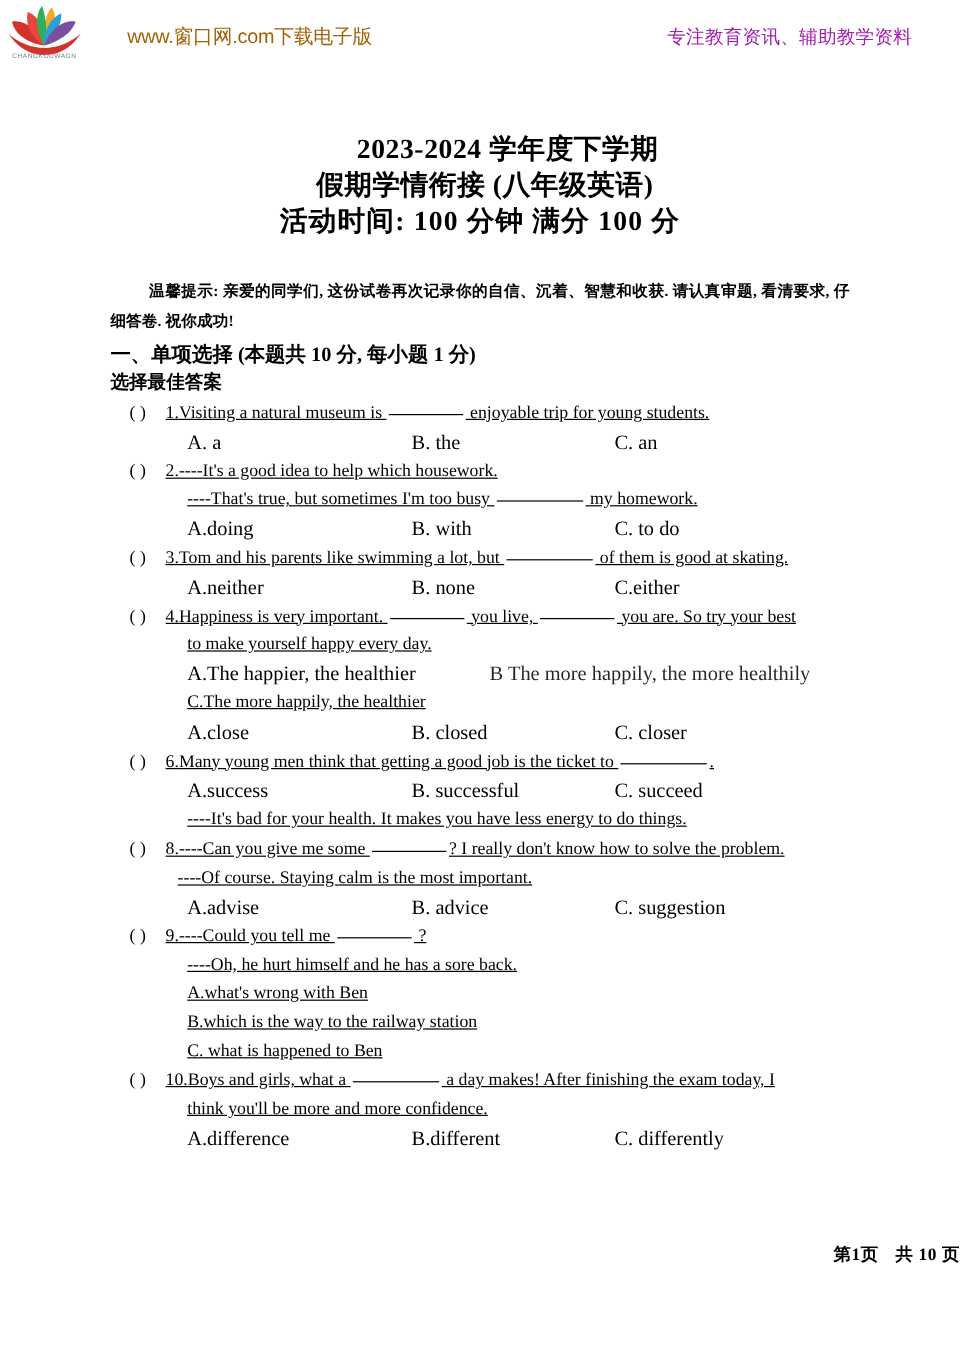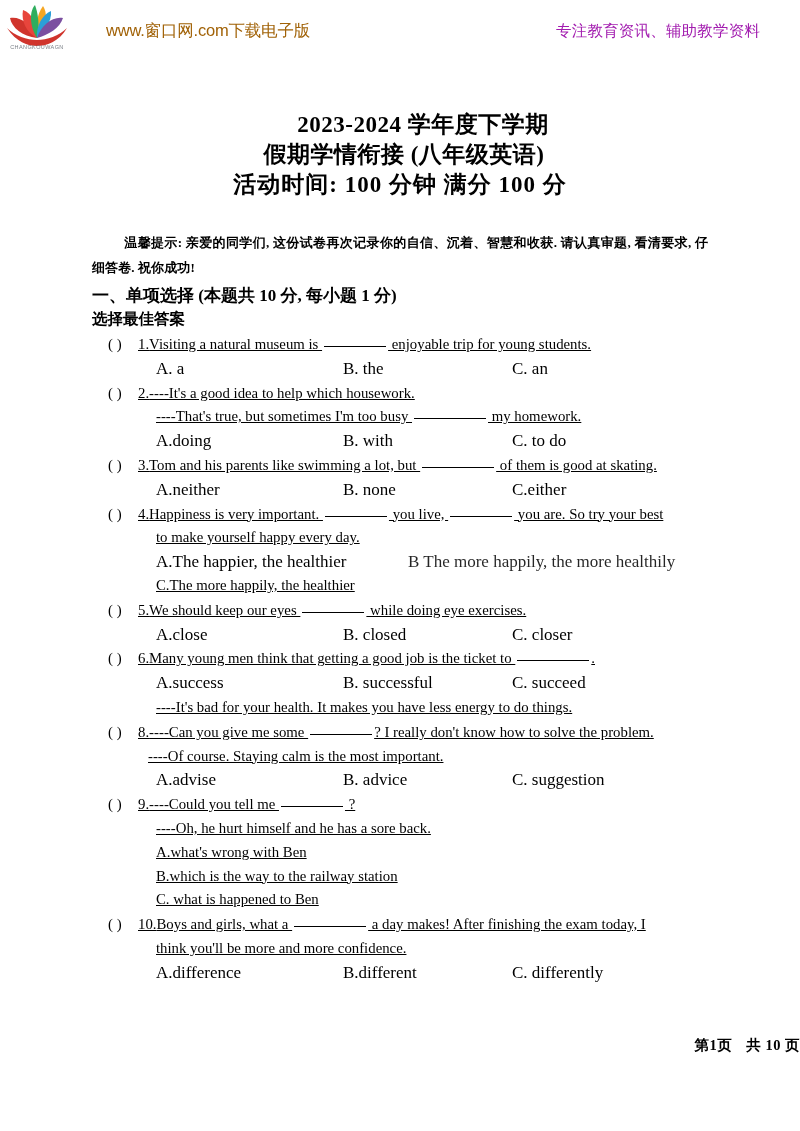--- a/index.html
+++ b/index.html
@@ -258,23 +258,20 @@
     <div class="opts">
       <span class="opt opt-b-wide artifact">B The more happily, the more healthily</span>
       <span class="opt opt-a">A.The happier, the healthier</span>
     </div>
     <div class="opt-stack">
       <span>C.The more happily, the healthier</span>
     </div>
   </div>
 
   <div class="q-block">
-    <div class="q-stem">
-      <span class="q-paren">(      )</span><span>5.</span><span>We should keep our eyes </span><span class="blank bl-md"></span><span> while doing eye exercises.</span>
-    </div>
     <div class="opts">
       <span class="opt opt-a">A.close</span>
       <span class="opt opt-b">B. closed</span>
       <span class="opt opt-c">C. closer</span>
     </div>
   </div>
 
   <div class="q-block">
     <div class="q-stem">
       <span class="q-paren">(      )</span><span>6.</span><span>Many young men think that getting a good job is the ticket to </span><span class="blank bl-lg"></span><span>.</span>

